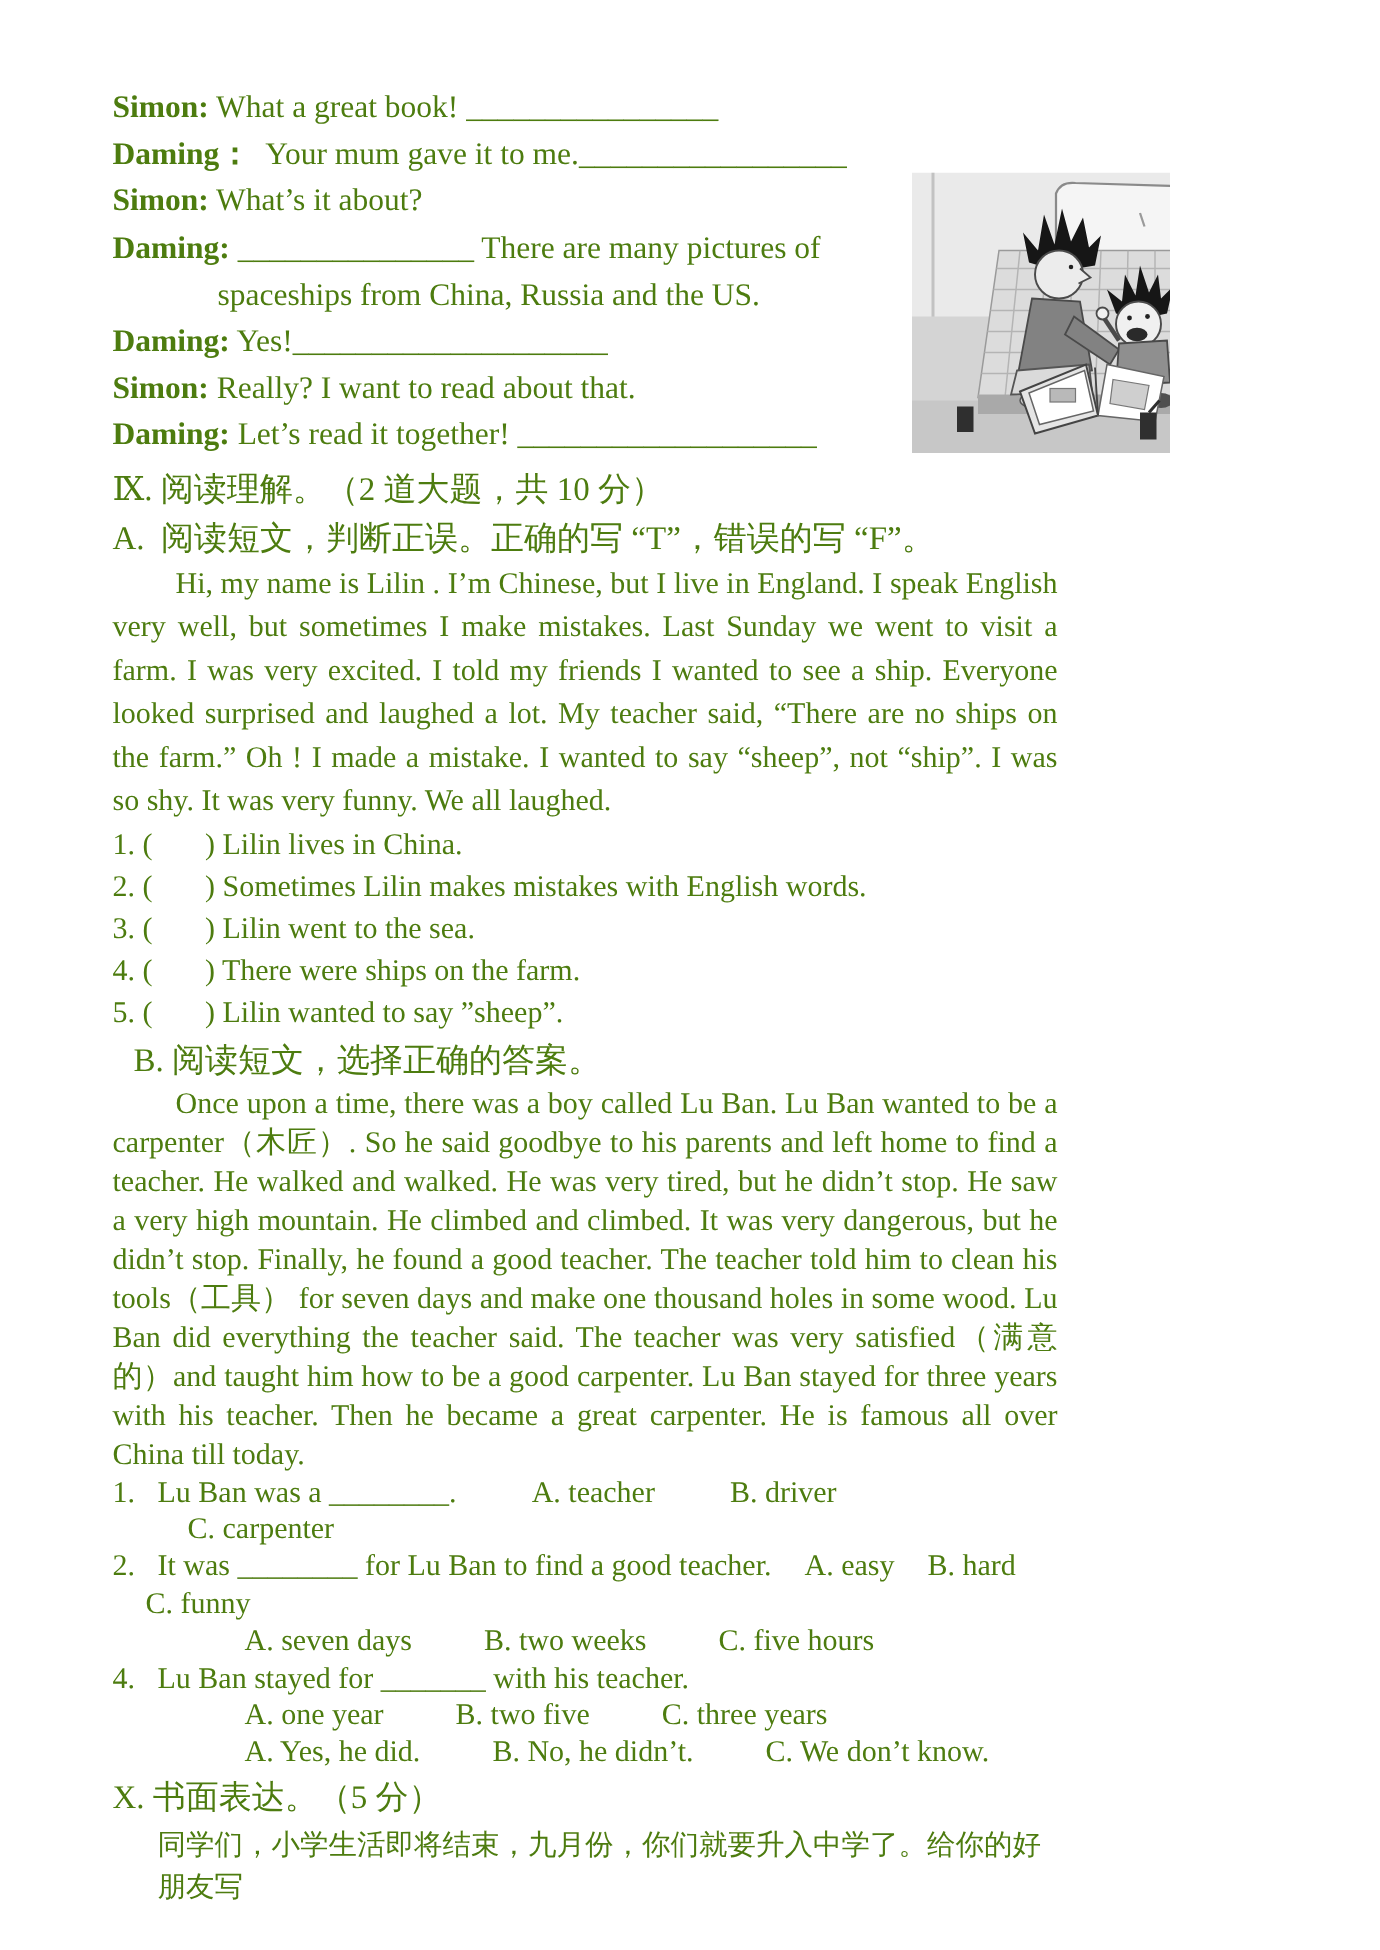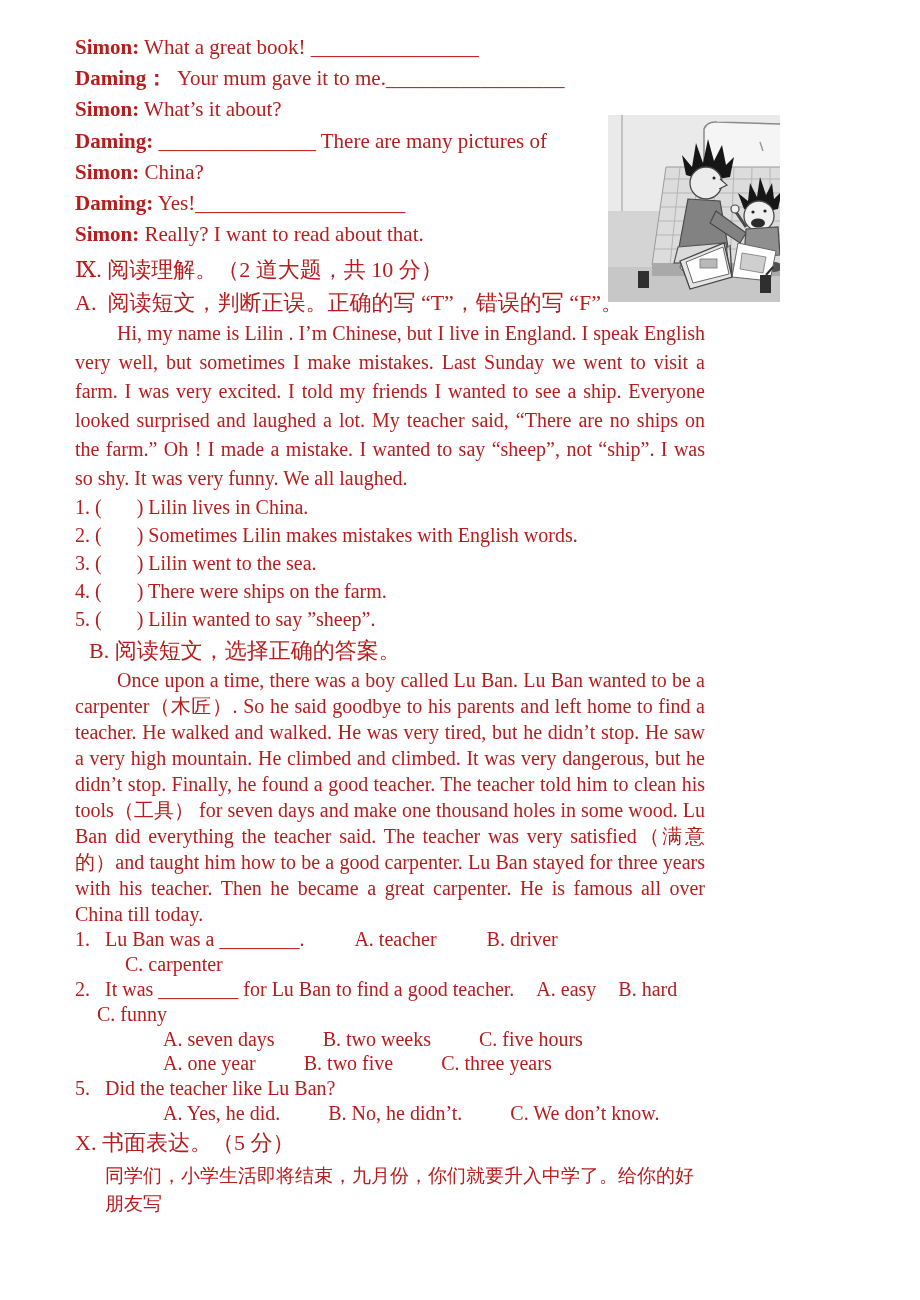--- a/index.html
+++ b/index.html
@@ -1,19 +1,19 @@
 <!DOCTYPE html>
 <html><head>
 <meta charset="utf-8">
 <style>
   html,body{margin:0;padding:0;background:#fff;}
   .page{
     position:relative;width:780px;height:1300px;box-sizing:border-box;
-    background:#fff;color:#b91c1c;overflow:hidden;
-    padding:32px 75px 0 75px;
+    background:#fff;color:#4d7c0f;overflow:hidden;
+    padding:56px 75px 0 75px;
     font-family:"Liberation Serif","DejaVu Serif",serif;
   }
   
   .dialogue{margin:0;}
   .dline{font-size:21px;line-height:31.2px;white-space:pre-wrap;}
   .dline .spk{font-weight:bold;}
   .dline.cont{padding-left:70px;}
   
   .illustration{position:absolute;left:608px;top:115px;width:237px;height:187px;}
   
@@ -43,23 +43,24 @@
 </head>
 <body>
 
 <div class="page">
 
   <section class="dialogue">
     <div class="dline"><span class="spk">Simon:</span><span class="txt"> What a great book! ________________</span></div>
     <div class="dline"><span class="spk">Daming：</span><span class="txt">  Your mum gave it to me._________________</span></div>
     <div class="dline"><span class="spk">Simon:</span><span class="txt"> What’s it about?</span></div>
     <div class="dline"><span class="spk">Daming:</span><span class="txt"> _______________ There are many pictures of</span></div>
-    <div class="dline"><span class="spk">Simon:</span><span class="txt"> China?</span></div>
+    <div class="dline cont"><span class="txt">spaceships from China, Russia and the US.</span></div>
     <div class="dline"><span class="spk">Daming:</span><span class="txt"> Yes!____________________</span></div>
     <div class="dline"><span class="spk">Simon:</span><span class="txt"> Really? I want to read about that.</span></div>
+    <div class="dline"><span class="spk">Daming:</span><span class="txt"> Let’s read it together! ___________________</span></div>
   </section>
 
   <div class="illustration">
     <svg width="237" height="187" viewBox="0 0 237 187" xmlns="http://www.w3.org/2000/svg">
       <rect x="0" y="0" width="237" height="187" fill="#eaeaea"></rect>
       <line x1="14" y1="0" x2="14" y2="98" stroke="#c2c2c2" stroke-width="2"></line>
       <rect x="0" y="96" width="237" height="91" fill="#d4d4d4"></rect>
       <rect x="0" y="152" width="237" height="35" fill="#c7c7c7"></rect>
 
       <path d="M96,14 Q99,6 109,7 L204,10 Q213,11 212,20 L209,52 Q208,60 199,59 L104,56 Q95,55 96,47 Z" fill="#f5f5f5" stroke="#8a8a8a" stroke-width="1.5"></path>
@@ -150,21 +151,21 @@
     <div class="tf-item">5. (       ) Lilin wanted to say ”sheep”.</div>
   </div>
 
   <h3 class="heading h-b">B. 阅读短文，选择正确的答案。</h3>
   <p class="passage pb">Once upon a time, there was a boy called Lu Ban. Lu Ban wanted to be a carpenter（木匠）. So he said goodbye to his parents and left home to find a teacher. He walked and walked. He was very tired, but he didn’t stop. He saw a very high mountain. He climbed and climbed. It was very dangerous, but he didn’t stop. Finally, he found a good teacher. The teacher told him to clean his tools（工具） for seven days and make one thousand holes in some wood. Lu Ban did everything the teacher said. The teacher was very satisfied（满意的）and taught him how to be a good carpenter. Lu Ban stayed for three years with his teacher. Then he became a great carpenter. He is famous all over China till today.</p>
 
   <div class="mcq">
     <div class="qline q1"><span class="stem">1.   Lu Ban was a ________.</span><span class="opt">A. teacher</span><span class="opt">B. driver</span><span class="opt">C. carpenter</span></div>
     <div class="qline q2"><span class="stem">2.   It was ________ for Lu Ban to find a good teacher.</span><span class="opt">A. easy</span><span class="opt">B. hard</span><span class="opt">C. funny</span></div>
     <div class="qline optrow"><span class="opt">A. seven days</span><span class="opt">B. two weeks</span><span class="opt">C. five hours</span></div>
+    <div class="qline q4"><span class="stem">4.   Lu Ban stayed for _______ with his teacher.</span></div>
     <div class="qline optrow"><span class="opt">A. one year</span><span class="opt">B. two five</span><span class="opt">C. three years</span></div>
-    <div class="qline q5"><span class="stem">5.   Did the teacher like Lu Ban?</span></div>
     <div class="qline optrow"><span class="opt">A. Yes, he did.</span><span class="opt">B. No, he didn’t.</span><span class="opt">C. We don’t know.</span></div>
   </div>
 
   <h2 class="heading h-x">X. 书面表达。（5 分）</h2>
   <p class="prompt">同学们，小学生活即将结束，九月份，你们就要升入中学了。给你的好朋友写</p>
 
 </div>
 
 </body></html>

